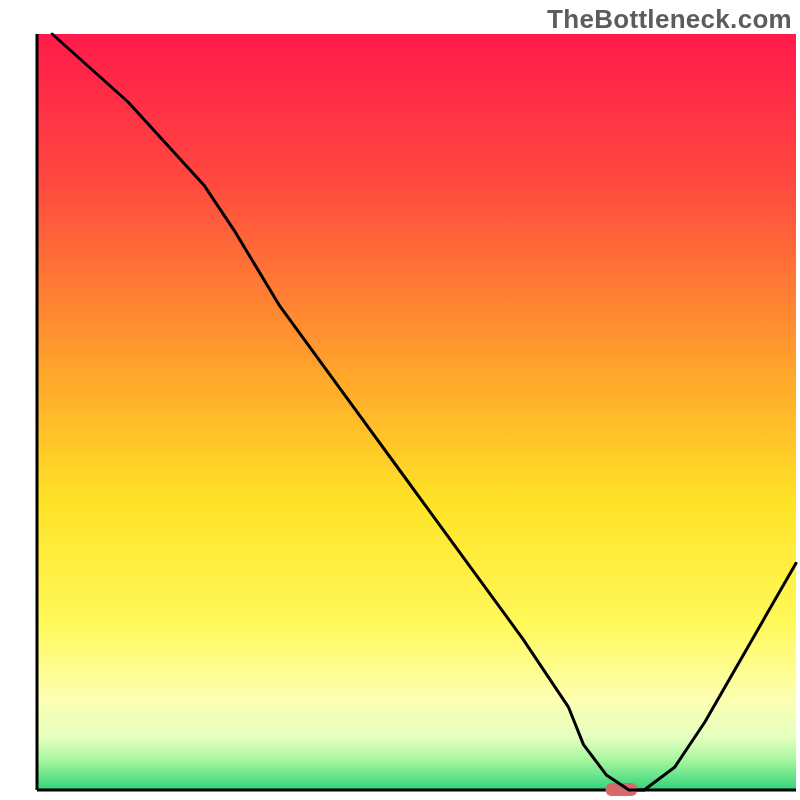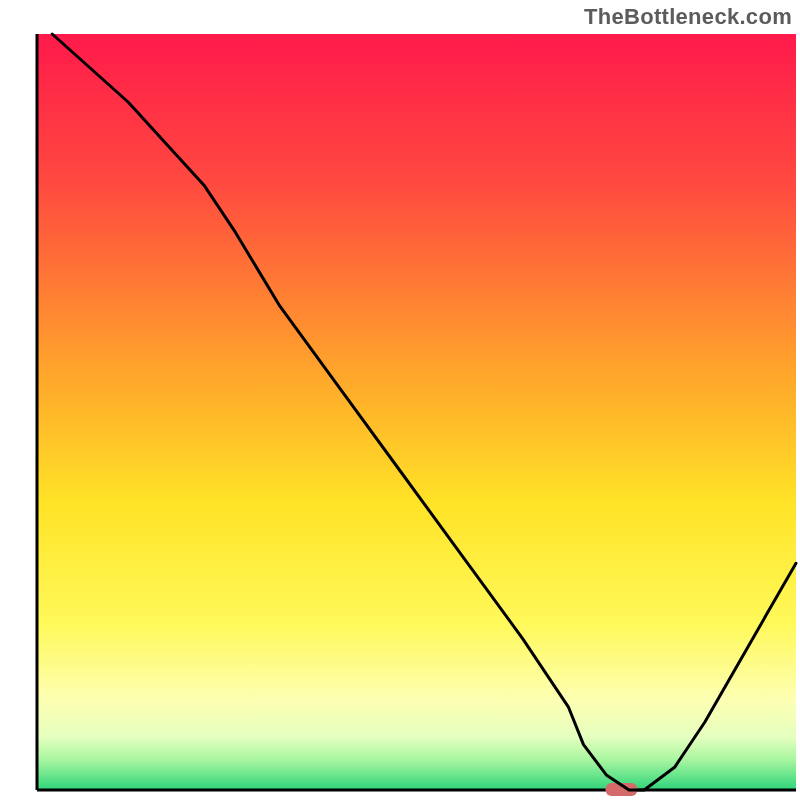--- a/index.html
+++ b/index.html
@@ -13,21 +13,21 @@
   }
   .frame {
     position: relative;
     width: 800px;
     height: 800px;
   }
   .watermark {
     position: absolute;
     top: 4px;
     right: 8px;
-    font-size: 22px;
+    font-size: 26px;
     font-weight: 600;
     color: #5c5c5c;
     letter-spacing: 0.3px;
   }
   svg.chart {
     position: absolute;
     top: 0;
     left: 0;
     width: 800px;
     height: 800px;

